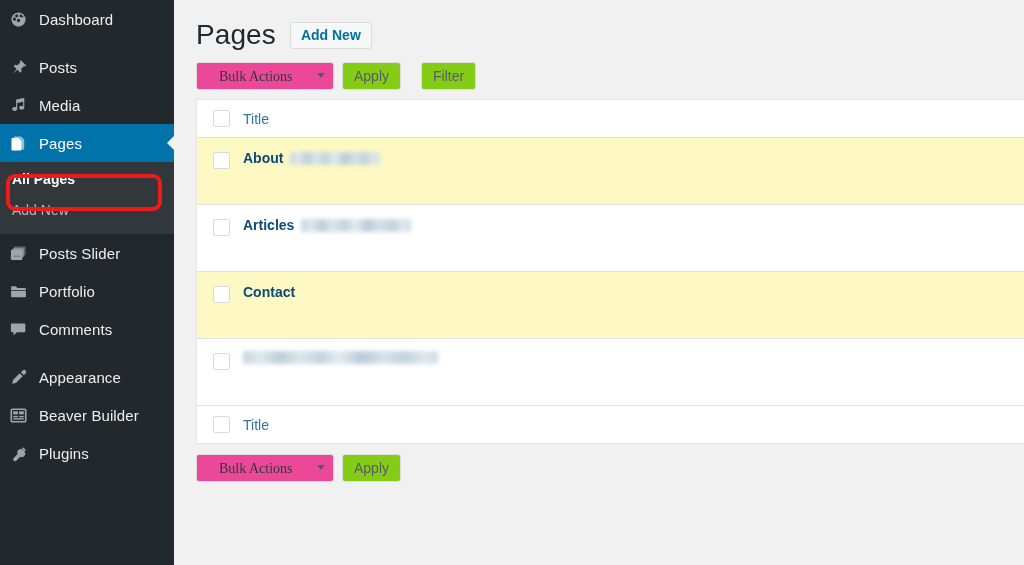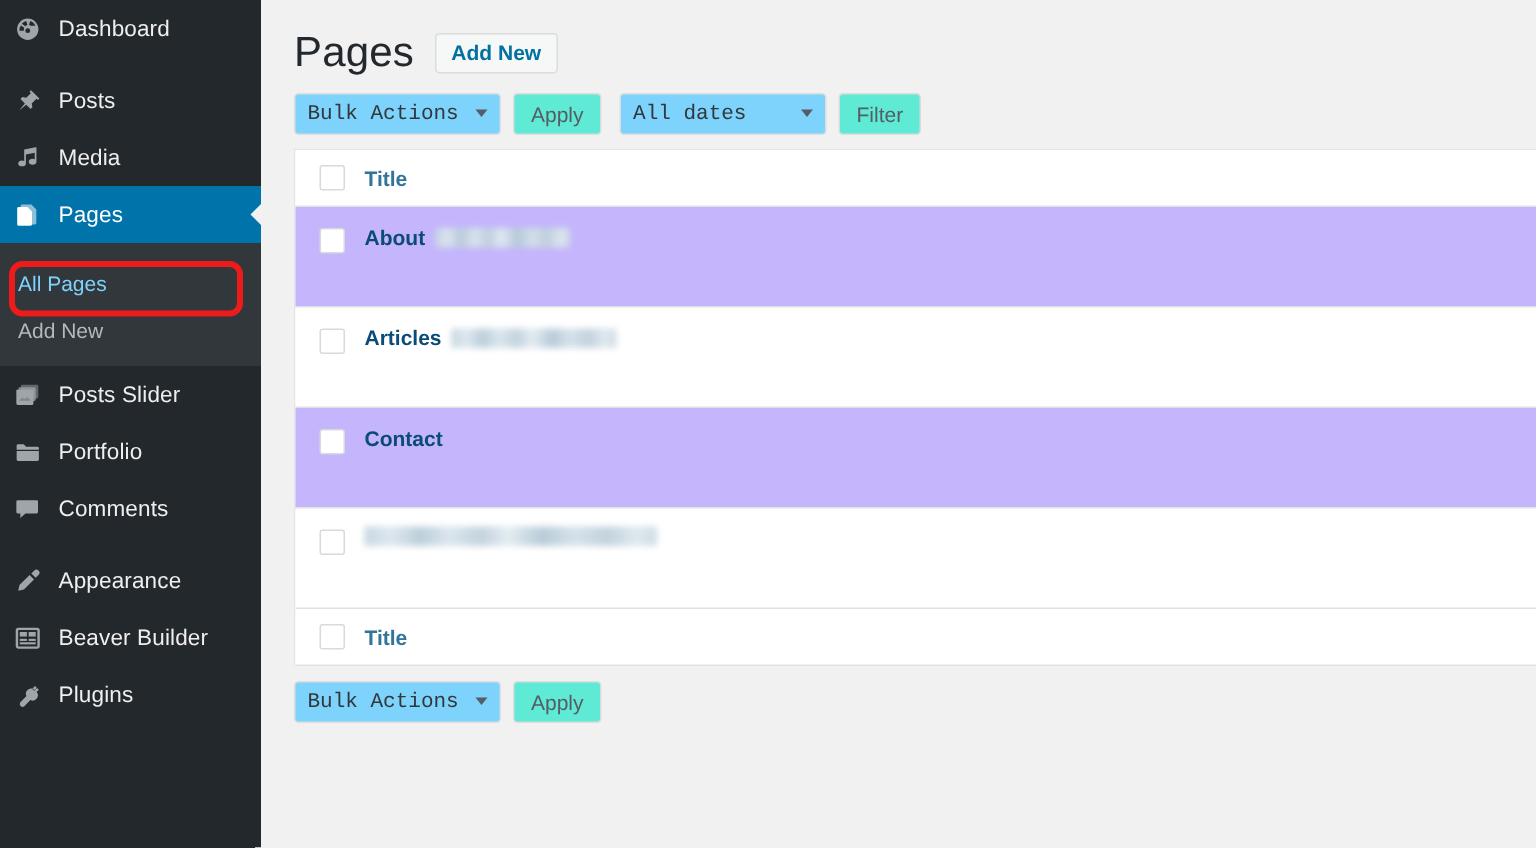--- a/index.html
+++ b/index.html
@@ -54,21 +54,21 @@
   
   #submenu { background: #32373c; padding: 2px 0 8px 0; }
   .submenu-item {
     display: block;
     padding: 6px 0 6px 12px;
     font-size: 14px;
     color: #b4b9be;
     cursor: pointer;
     line-height: 19px;
   }
-  .submenu-item.current { color: #7dd3fc; font-weight: normal; margin-top: 10px; }
+  .submenu-item.current { color: #ffffff; font-weight: bold; }
 
   
   #highlight-box {
     position: absolute;
     left: 6px; top: 174px;
     width: 156px; height: 37px;
     border: 4px solid #ee1b1b;
     border-radius: 9px;
     pointer-events: none;
   }
@@ -122,46 +122,46 @@
   
   .tablenav {
     margin-top: 10px;
     display: flex; align-items: center;
   }
   .tablenav.bottom { margin-top: 10px; }
   select.wp-select {
     -webkit-appearance: none; appearance: none;
     height: 28px;
     width: 138px;
-    padding: 0 24px 0 8px;
-    font-family: Liberation Mono, monospace;
+    padding: 0 24px 0 22px;
+    font-family: Liberation Serif, serif;
     font-size: 14px;
     color: #32373c;
-    background: #7dd3fc;
+    background: #ec4899;
     border: 1px solid #dddddd;
     border-radius: 3px;
     cursor: pointer;
   }
   .select-wrap { position: relative; display: inline-block; }
   .select-wrap .caret {
     position: absolute; right: 9px; top: 11px;
     width: 0; height: 0;
     border-left: 4px solid transparent;
     border-right: 4px solid transparent;
     border-top: 5px solid #555d66;
     pointer-events: none;
   }
   .wp-button {
     height: 28px;
     margin-left: 8px;
     padding: 0 11px;
     font-family: "Liberation Sans", sans-serif;
     font-size: 14px;
     color: #555d66;
-    background: #5eead4;
+    background: #84cc16;
     border: 1px solid #dcdcdc;
     border-radius: 3px;
     cursor: pointer;
     line-height: 26px;
   }
   .spacer-12 { width: 12px; }
 
   
   .wp-list-table {
     margin-top: 9px;
@@ -172,21 +172,21 @@
     border-right: none;
   }
   .lt-row {
     display: flex;
     align-items: flex-start;
     border-bottom: 1px solid #e1e1e1;
     background: #ffffff;
   }
   .lt-row.head, .lt-row.foot { height: 38px; align-items: center; background: #ffffff; }
   .lt-row.body { height: 67px; padding-top: 12px; }
-  .lt-row.alt { background: #c4b5fd; justify-content: center; }
+  .lt-row.alt { background: #fef9c3; justify-content: center; }
   .lt-row.foot { border-bottom: 1px solid #e1e1e1; }
 
   .cb-cell {
     width: 46px;
     flex: 0 0 46px;
     display: flex; justify-content: center;
     padding-left: 2px;
   }
   .lt-row.body .cb-cell { padding-top: 2px; }
   .wp-checkbox {
@@ -200,21 +200,20 @@
   .title-cell {
     flex: 1 1 auto;
     display: flex; align-items: center;
     gap: 7px;
     padding-right: 10px;
   }
   .col-head-title {
     font-size: 14px;
     color: #32749a;
     cursor: pointer;
-    font-weight: bold;
   }
   .row-title {
     font-size: 14px;
     font-weight: bold;
     color: #0a4b78;
     cursor: pointer;
     white-space: nowrap;
   }
   
   .redacted {
@@ -359,26 +358,20 @@
 
     <div class="tablenav top">
       <span class="select-wrap">
         <select class="wp-select">
           <option>Bulk Actions</option>
         </select>
         <span class="caret"></span>
       </span>
       <button class="wp-button">Apply</button>
       <span class="spacer-12"></span>
-      <span class="select-wrap">
-        <select class="wp-select">
-          <option>All dates</option>
-        </select>
-        <span class="caret"></span>
-      </span>
       <button class="wp-button">Filter</button>
     </div>
 
     <div class="wp-list-table">
 
       <div class="lt-row head">
         <span class="cb-cell">
           <span class="wp-checkbox"></span>
         </span>
         <span class="title-cell">

